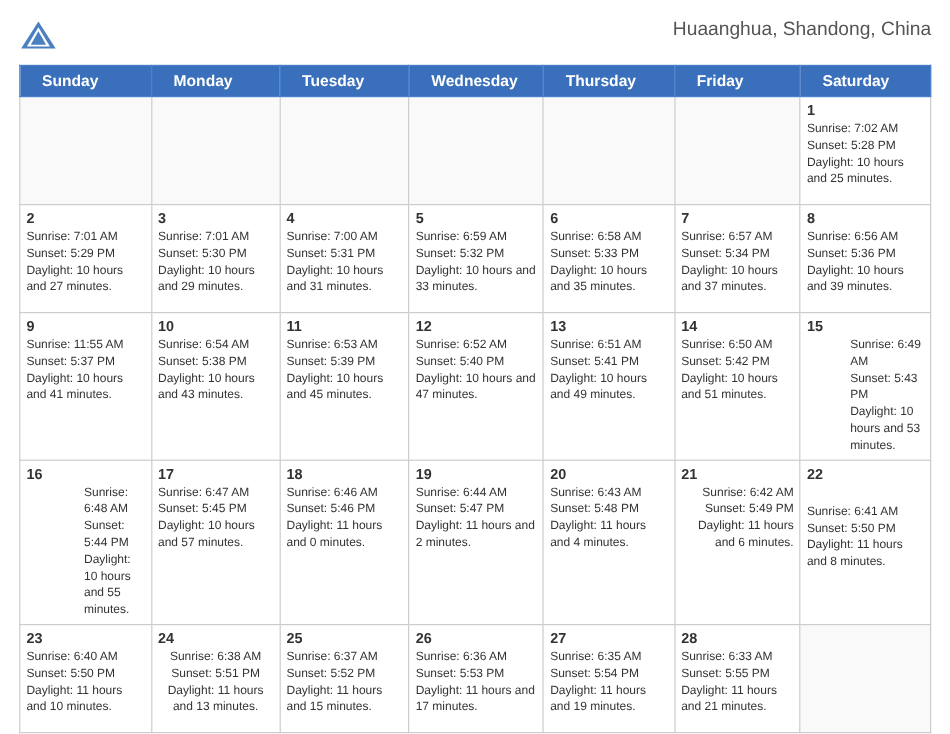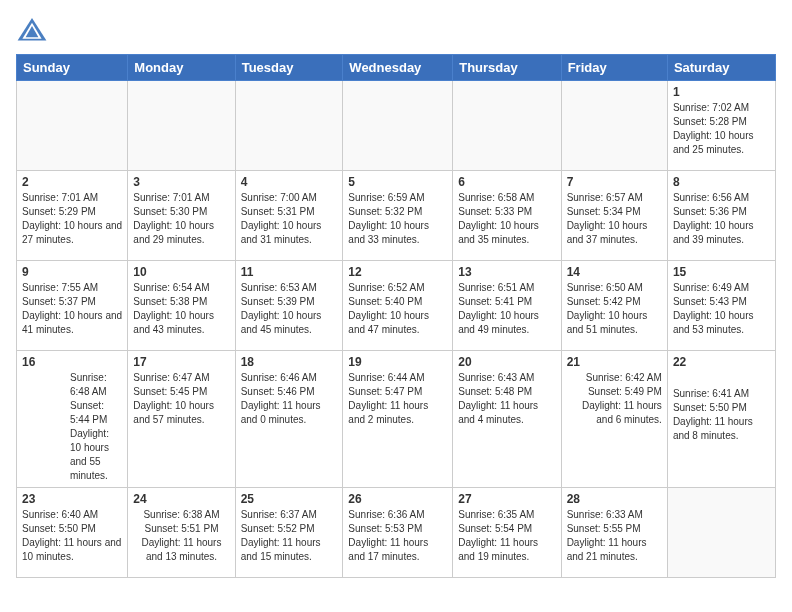--- a/index.html
+++ b/index.html
@@ -45,21 +45,21 @@
     }
     .calendar {
       width: 100%;
       border-collapse: collapse;
       border: 1px solid #ccc;
     }
     .calendar th {
       background-color: #3a6fbb;
       color: #fff;
       text-align: left;
-      padding: 5px 6px;
+      padding: 5px 18px;
       font-size: 13px;
       border: 1px solid #4a80cc;
     }
     .calendar td {
       border: 1px solid #ccc;
       vertical-align: top;
       padding: 4px 5px;
       width: 113px;
       min-height: 80px;
       height: 90px;
@@ -90,20 +90,24 @@
     <svg class="logo-icon" width="40" height="34" viewBox="0 0 40 34">
       <polygon points="20,2 38,30 2,30" fill="#4a7fc1"></polygon>
       <polygon points="20,8 32,28 8,28" fill="#fff"></polygon>
       <polygon points="20,12 28,26 12,26" fill="#4a7fc1"></polygon>
     </svg>
     <div>
       <span class="general"></span><br>
       <span class="blue"></span>
     </div>
   </div>
+  <div class="title-block">
+    <div class="month-year"></div>
+    <div class="location">Huaanghua, Shandong, China</div>
+  </div>
 </div>
 
 <table class="calendar">
   <thead>
     <tr>
     <th>Sunday</th>
         <th>Monday</th>
         <th>Tuesday</th>
         <th>Wednesday</th>
         <th>Thursday</th>
@@ -166,21 +170,21 @@
         <td>
           <span class="day-number">8</span>
           <div class="day-info" style="white-space: pre-line;">Sunrise: 6:56 AM
 Sunset: 5:36 PM
 Daylight: 10 hours and 39 minutes.</div>
         </td>
       </tr>
       <tr>
         <td>
           <span class="day-number">9</span>
-          <div class="day-info" style="white-space: pre-line;">Sunrise: 7:55 AM
+          <div class="day-info" style="white-space: pre-line;">Sunrise: 11:55 AM
 Sunset: 5:37 PM
 Daylight: 10 hours and 41 minutes.</div>
         </td>
         <td>
           <span class="day-number">10</span>
           <div class="day-info" style="white-space: pre-line;">Sunrise: 6:54 AM
 Sunset: 5:38 PM
 Daylight: 10 hours and 43 minutes.</div>
         </td>
         <td>
@@ -202,21 +206,21 @@
 Daylight: 10 hours and 49 minutes.</div>
         </td>
         <td>
           <span class="day-number">14</span>
           <div class="day-info" style="white-space: pre-line;">Sunrise: 6:50 AM
 Sunset: 5:42 PM
 Daylight: 10 hours and 51 minutes.</div>
         </td>
         <td>
           <span class="day-number">15</span>
-          <div class="day-info" style="white-space: pre-line;">Sunrise: 6:49 AM
+          <div class="day-info" style="white-space: pre-line; margin-left: 36px;">Sunrise: 6:49 AM
 Sunset: 5:43 PM
 Daylight: 10 hours and 53 minutes.</div>
         </td>
       </tr>
       <tr>
         <td>
           <span class="day-number">16</span>
           <div class="day-info" style="white-space: pre-line; margin-left: 48px;">Sunrise: 6:48 AM
 Sunset: 5:44 PM
 Daylight: 10 hours and 55 minutes.</div>

